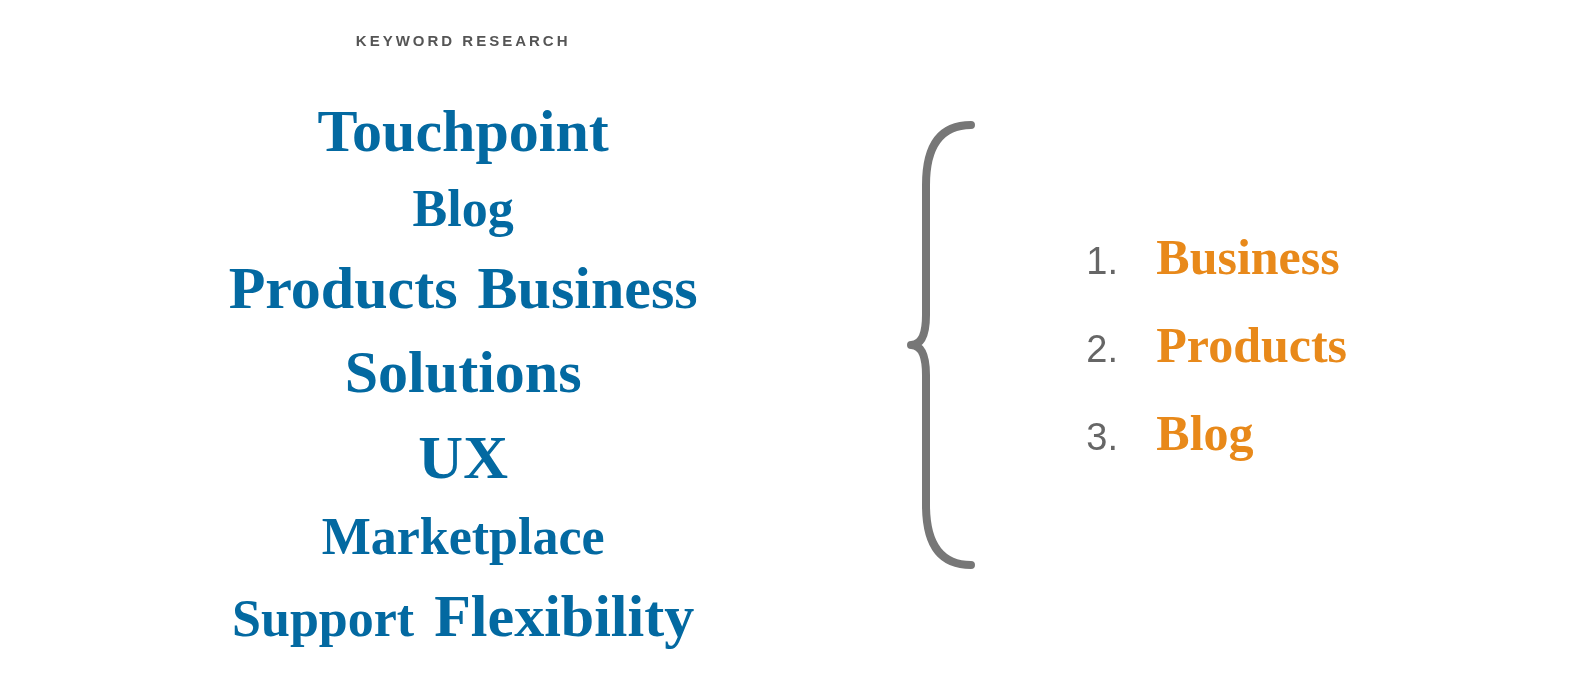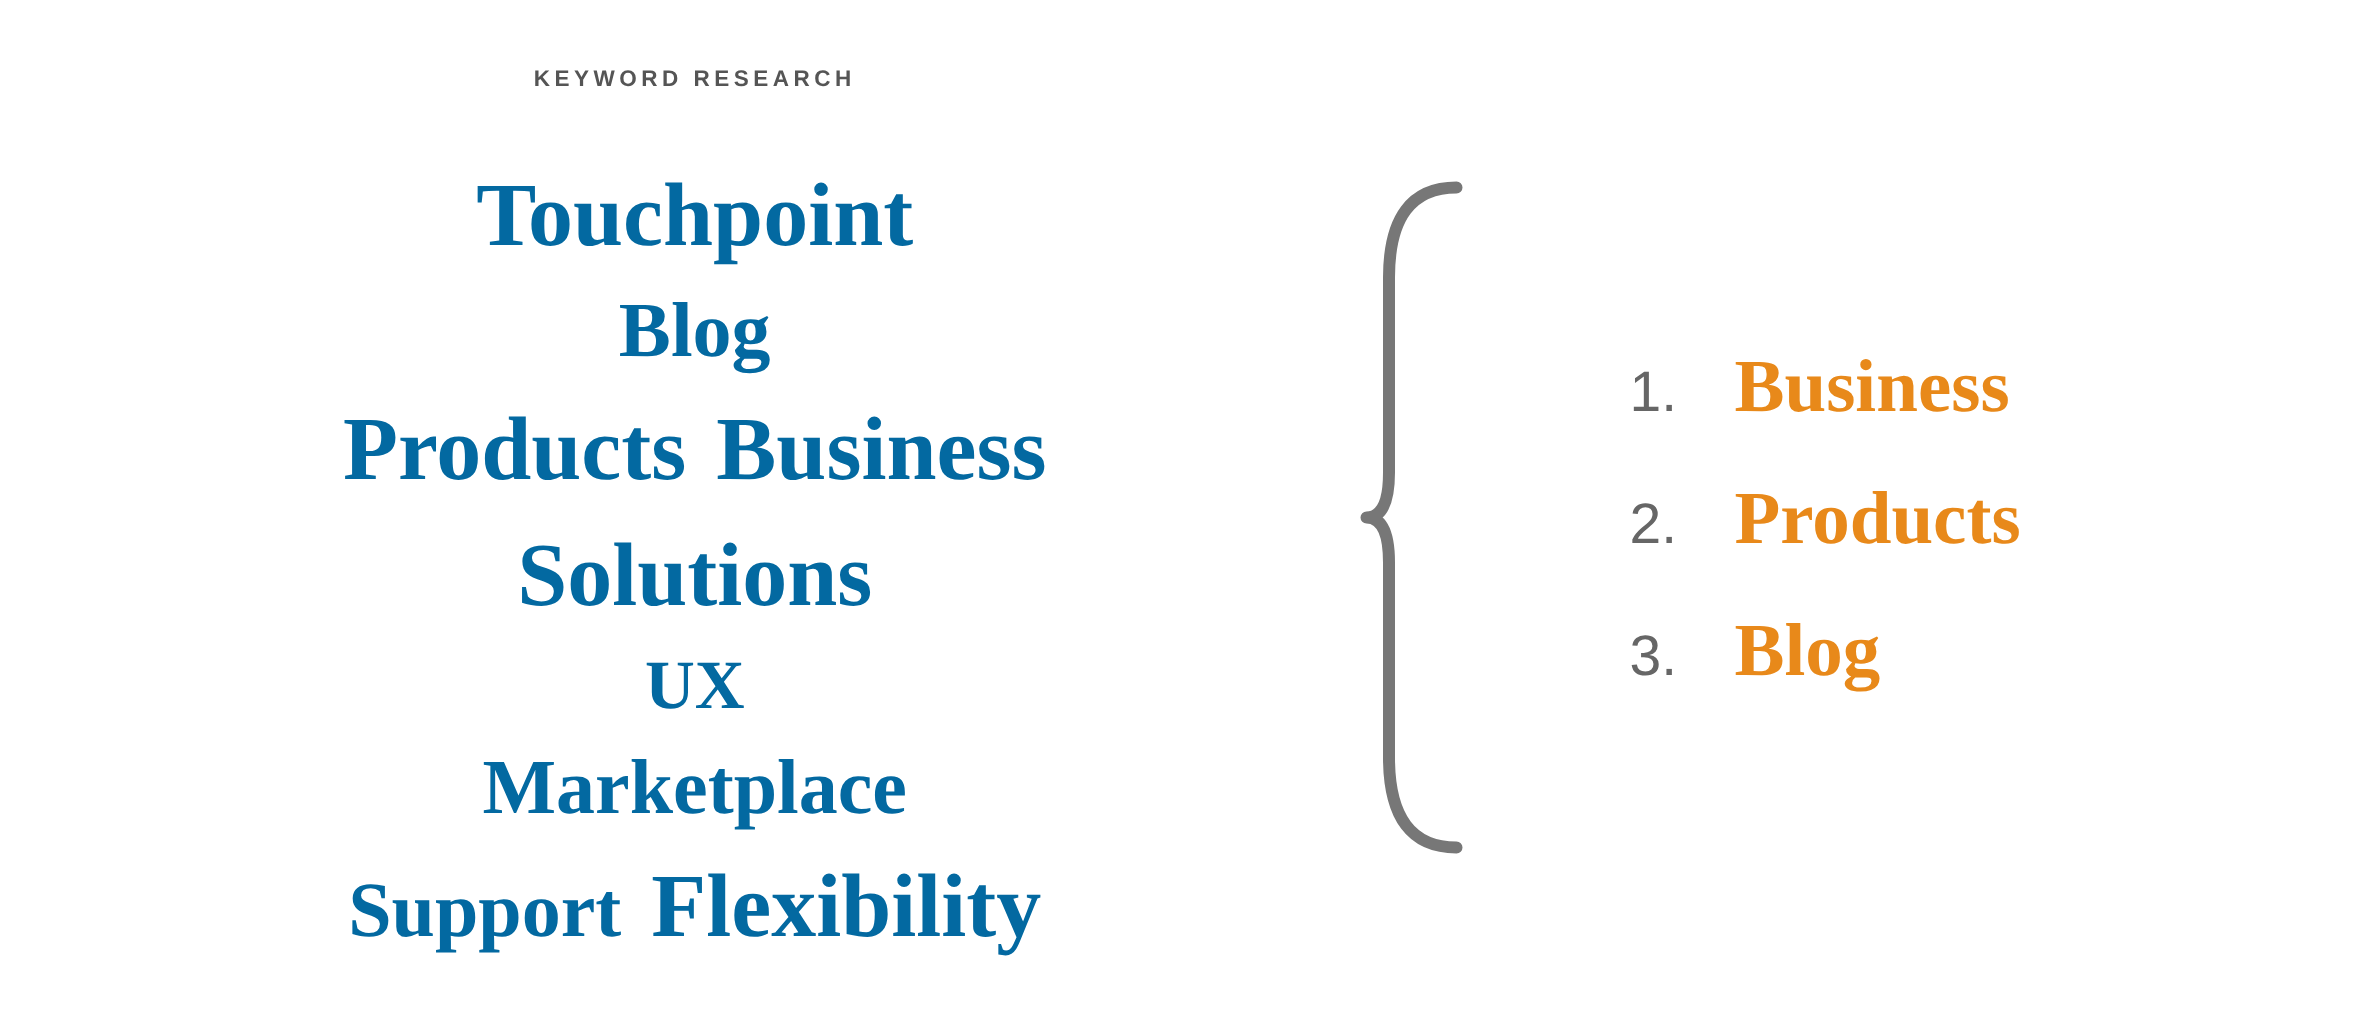--- a/index.html
+++ b/index.html
@@ -65,21 +65,21 @@
 
     .kw {
       color: #0369a1;
       font-family: Georgia, serif;
       font-weight: bold;
       line-height: 1.4;
     }
 
     .kw-xl  { font-size: 60px; }
     .kw-lg  { font-size: 52px; }
-    .kw-md  { font-size: 46px; }
+    .kw-md  { font-size: 62px; }
 
     
     .brace-container {
       display: flex;
       align-items: center;
       margin: 0 20px 0 40px;
     }
 
     
     .priority-list {

